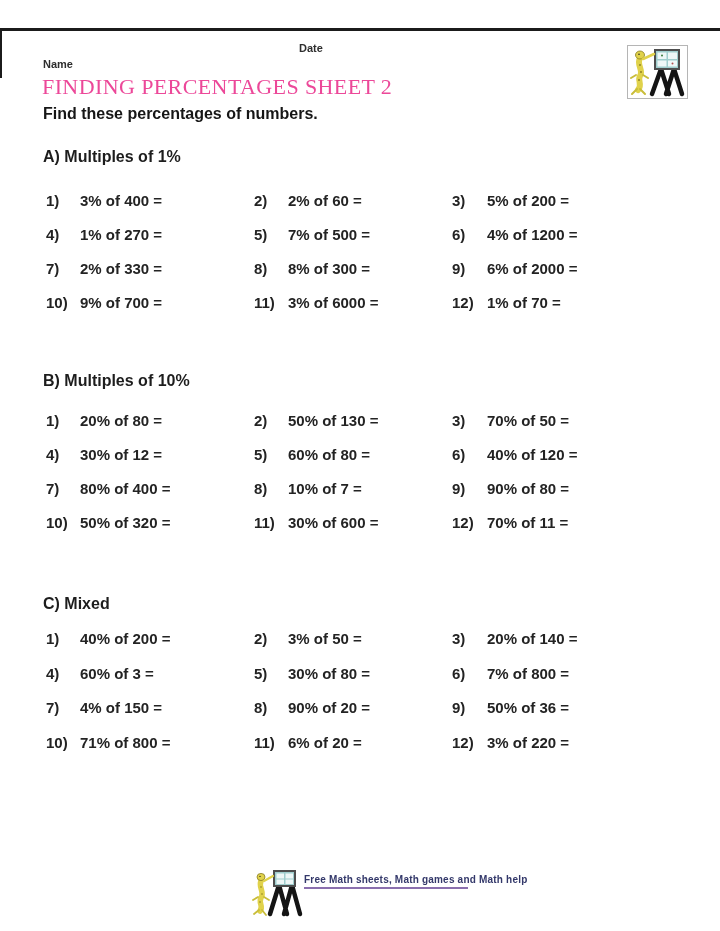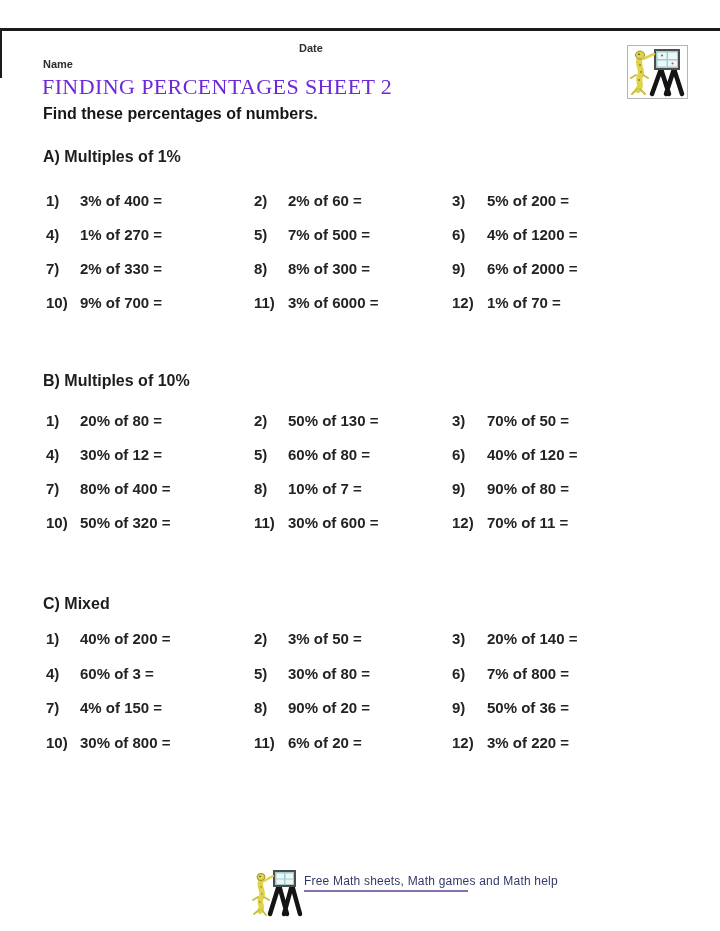--- a/index.html
+++ b/index.html
@@ -12,21 +12,21 @@
   .left-rule { position:absolute; top:28px; left:0; width:2px; height:50px; background:#1b1b1b; }
 
   .name-label { position:absolute; left:43px; top:42px; font-size:11px; font-weight:bold; color:#2e2e2e;margin-top:16px; }
   .date-label { position:absolute; left:299px; top:42px; font-size:11px; font-weight:bold; color:#2e2e2e; }
 
   .logo-box { position:absolute; left:627px; top:45px; width:61px; height:54px; }
 
   .page-title {
     position:absolute; left:42px; top:74px;
     font-family:"Liberation Serif","DejaVu Serif",serif;
-    font-size:22px; letter-spacing:0.4px; color:#6d28d9; white-space:nowrap;
+    font-size:22px; letter-spacing:0.4px; color:#ec4899; white-space:nowrap;
   }
   .instruction { position:absolute; left:43px; top:105px; font-size:16px; font-weight:bold; color:#161616; }
 
   .section-heading { position:absolute; left:43px; font-size:16px; font-weight:600; color:#1d1d1d; white-space:nowrap; }
   #headA { top:148px; }
   #headB { top:372px; }
   #headC { top:595px; }
 
   .rows { position:absolute; left:46px; }
   #rowsA { top:183px; }
@@ -39,21 +39,21 @@
   .num  { width:34px;  text-align:left; }
   .expr { text-align:left; white-space:nowrap; }
   .e1 { width:116px; }
   .n2 { margin-left:58px; width:34px; }
   .e2 { width:112px; }
   .n3 { margin-left:52px; width:35px; }
   .e3 { width:119px; }
 
   .footer { position:absolute; left:251px; top:869px; display:flex; align-items:flex-start; }
   .footer-text { margin-left:1px; margin-top:5px; }
-  .tagline { font-size:12px; font-weight:normal; color:#33386a; letter-spacing:0.2px; white-space:nowrap; }
+  .tagline { font-size:10px; font-weight:bold; color:#33386a; letter-spacing:0.2px; white-space:nowrap; }
   .purple-rule { height:2px; width:164px; background:#8a6fae; margin:2px 0 1px 0; }
   .site-name {
     font-size:14.5px; font-weight:bold; color:#2a2a2a; letter-spacing:0.3px;
     font-family:"DejaVu Sans","Liberation Sans",sans-serif; white-space:nowrap;
   }
 </style>
 </head>
 <body>
 
 <div class="top-rule"></div>
@@ -184,21 +184,21 @@
   <div class="prow">
     <span class="num">7)</span>
       <span class="expr e1">4% of 150 =</span>
     <span class="num n2">8)</span>
       <span class="expr e2">90% of 20 =</span>
     <span class="num n3">9)</span>
       <span class="expr e3">50% of 36 =</span>
   </div>
   <div class="prow">
     <span class="num">10)</span>
-      <span class="expr e1">30% of 800 =</span>
+      <span class="expr e1">71% of 800 =</span>
     <span class="num n2">11)</span>
       <span class="expr e2">6% of 20 =</span>
     <span class="num n3">12)</span>
       <span class="expr e3">3% of 220 =</span>
   </div>
 </div>
 
 <div class="footer">
   <svg width="52" height="48" viewBox="0 0 52 48">
 

